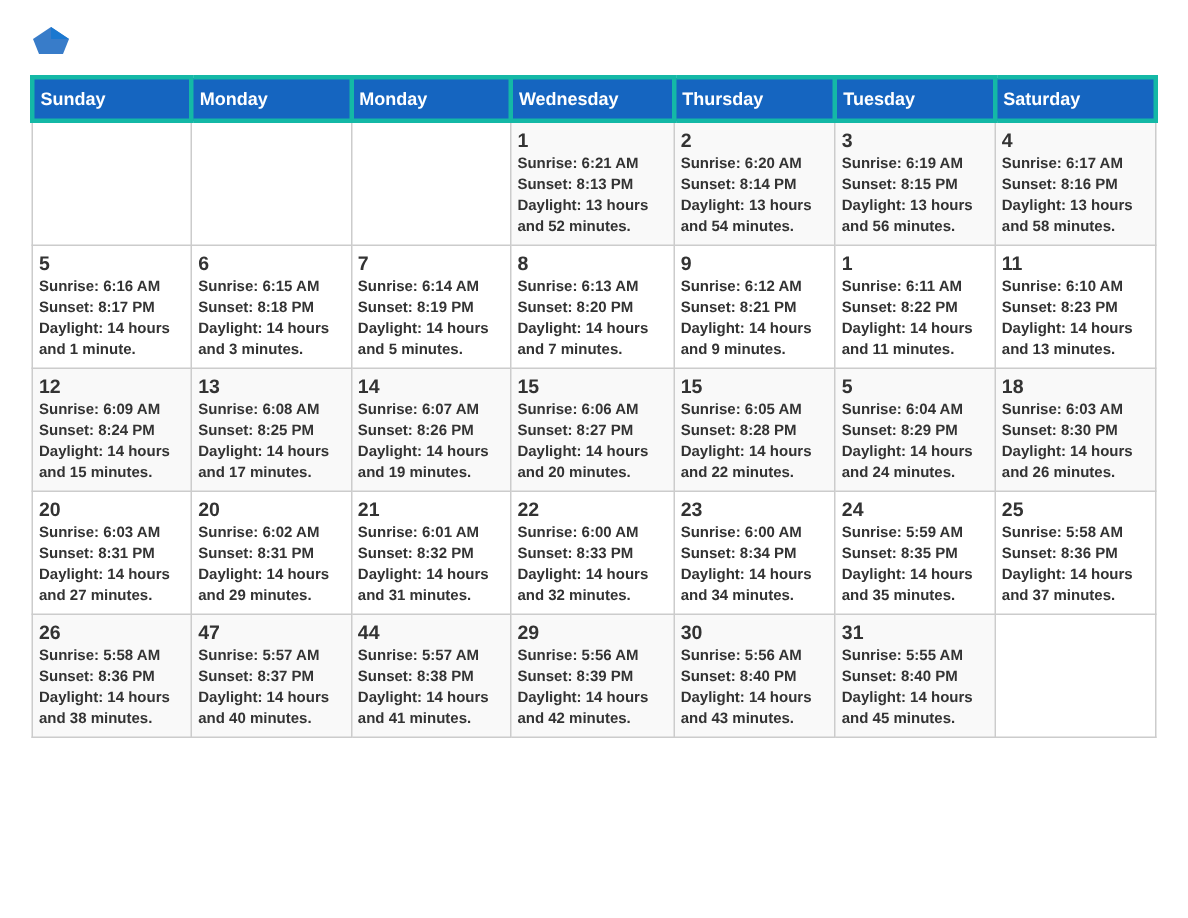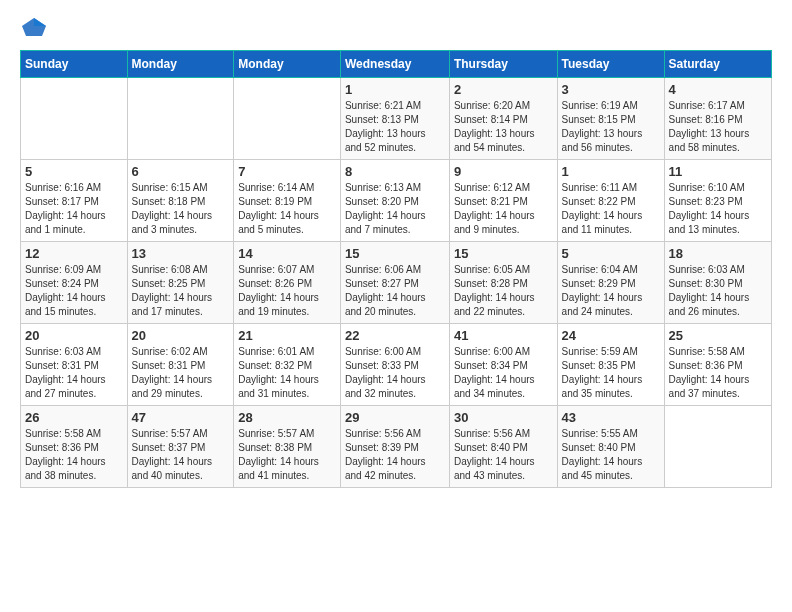--- a/index.html
+++ b/index.html
@@ -42,21 +42,21 @@
       border-collapse: collapse;
       font-size: 11px;
     }
     thead tr th {
       background-color: #1565c0;
       color: #fff;
       padding: 6px 4px;
       text-align: left;
       font-size: 12px;
       font-weight: bold;
-      border: 1px solid #14b8a6;
+      border: 3px solid #14b8a6;
     }
     tbody tr td {
       border: 1px solid #ccc;
       vertical-align: top;
       padding: 4px;
       height: 80px;
       width: 113px;
       background: #fff;
     }
     tbody tr:nth-child(odd) td {
@@ -65,20 +65,21 @@
     .day-number {
       font-size: 13px;
       font-weight: bold;
       color: #333;
       margin-bottom: 2px;
     }
     .day-info {
       font-size: 10px;
       color: #333;
       line-height: 1.4;
+      font-weight: bold;
     }
     .empty-cell {
       background: #fff !important;
     }
   </style>
 </head>
 <body>
 
 <div class="header-area">
   <div class="logo">
@@ -203,21 +204,21 @@
         </td>
         <td>
           <div class="day-number">21</div>
           <div class="day-info">Sunrise: 6:01 AM<br>Sunset: 8:32 PM<br>Daylight: 14 hours and 31 minutes.</div>
         </td>
         <td>
           <div class="day-number">22</div>
           <div class="day-info">Sunrise: 6:00 AM<br>Sunset: 8:33 PM<br>Daylight: 14 hours and 32 minutes.</div>
         </td>
         <td>
-          <div class="day-number">41</div>
+          <div class="day-number">23</div>
           <div class="day-info">Sunrise: 6:00 AM<br>Sunset: 8:34 PM<br>Daylight: 14 hours and 34 minutes.</div>
         </td>
         <td>
           <div class="day-number">24</div>
           <div class="day-info">Sunrise: 5:59 AM<br>Sunset: 8:35 PM<br>Daylight: 14 hours and 35 minutes.</div>
         </td>
         <td>
           <div class="day-number">25</div>
           <div class="day-info">Sunrise: 5:58 AM<br>Sunset: 8:36 PM<br>Daylight: 14 hours and 37 minutes.</div>
         </td>
@@ -225,31 +226,31 @@
       <tr>
         <td>
           <div class="day-number">26</div>
           <div class="day-info">Sunrise: 5:58 AM<br>Sunset: 8:36 PM<br>Daylight: 14 hours and 38 minutes.</div>
         </td>
         <td>
           <div class="day-number">47</div>
           <div class="day-info">Sunrise: 5:57 AM<br>Sunset: 8:37 PM<br>Daylight: 14 hours and 40 minutes.</div>
         </td>
         <td>
-          <div class="day-number">28</div>
+          <div class="day-number">44</div>
           <div class="day-info">Sunrise: 5:57 AM<br>Sunset: 8:38 PM<br>Daylight: 14 hours and 41 minutes.</div>
         </td>
         <td>
           <div class="day-number">29</div>
           <div class="day-info">Sunrise: 5:56 AM<br>Sunset: 8:39 PM<br>Daylight: 14 hours and 42 minutes.</div>
         </td>
         <td>
           <div class="day-number">30</div>
           <div class="day-info">Sunrise: 5:56 AM<br>Sunset: 8:40 PM<br>Daylight: 14 hours and 43 minutes.</div>
         </td>
         <td>
-          <div class="day-number">43</div>
+          <div class="day-number">31</div>
           <div class="day-info">Sunrise: 5:55 AM<br>Sunset: 8:40 PM<br>Daylight: 14 hours and 45 minutes.</div>
         </td>
         <td class="empty-cell"></td>
       </tr>
     </tbody>
 </table>
 
 </body></html>

